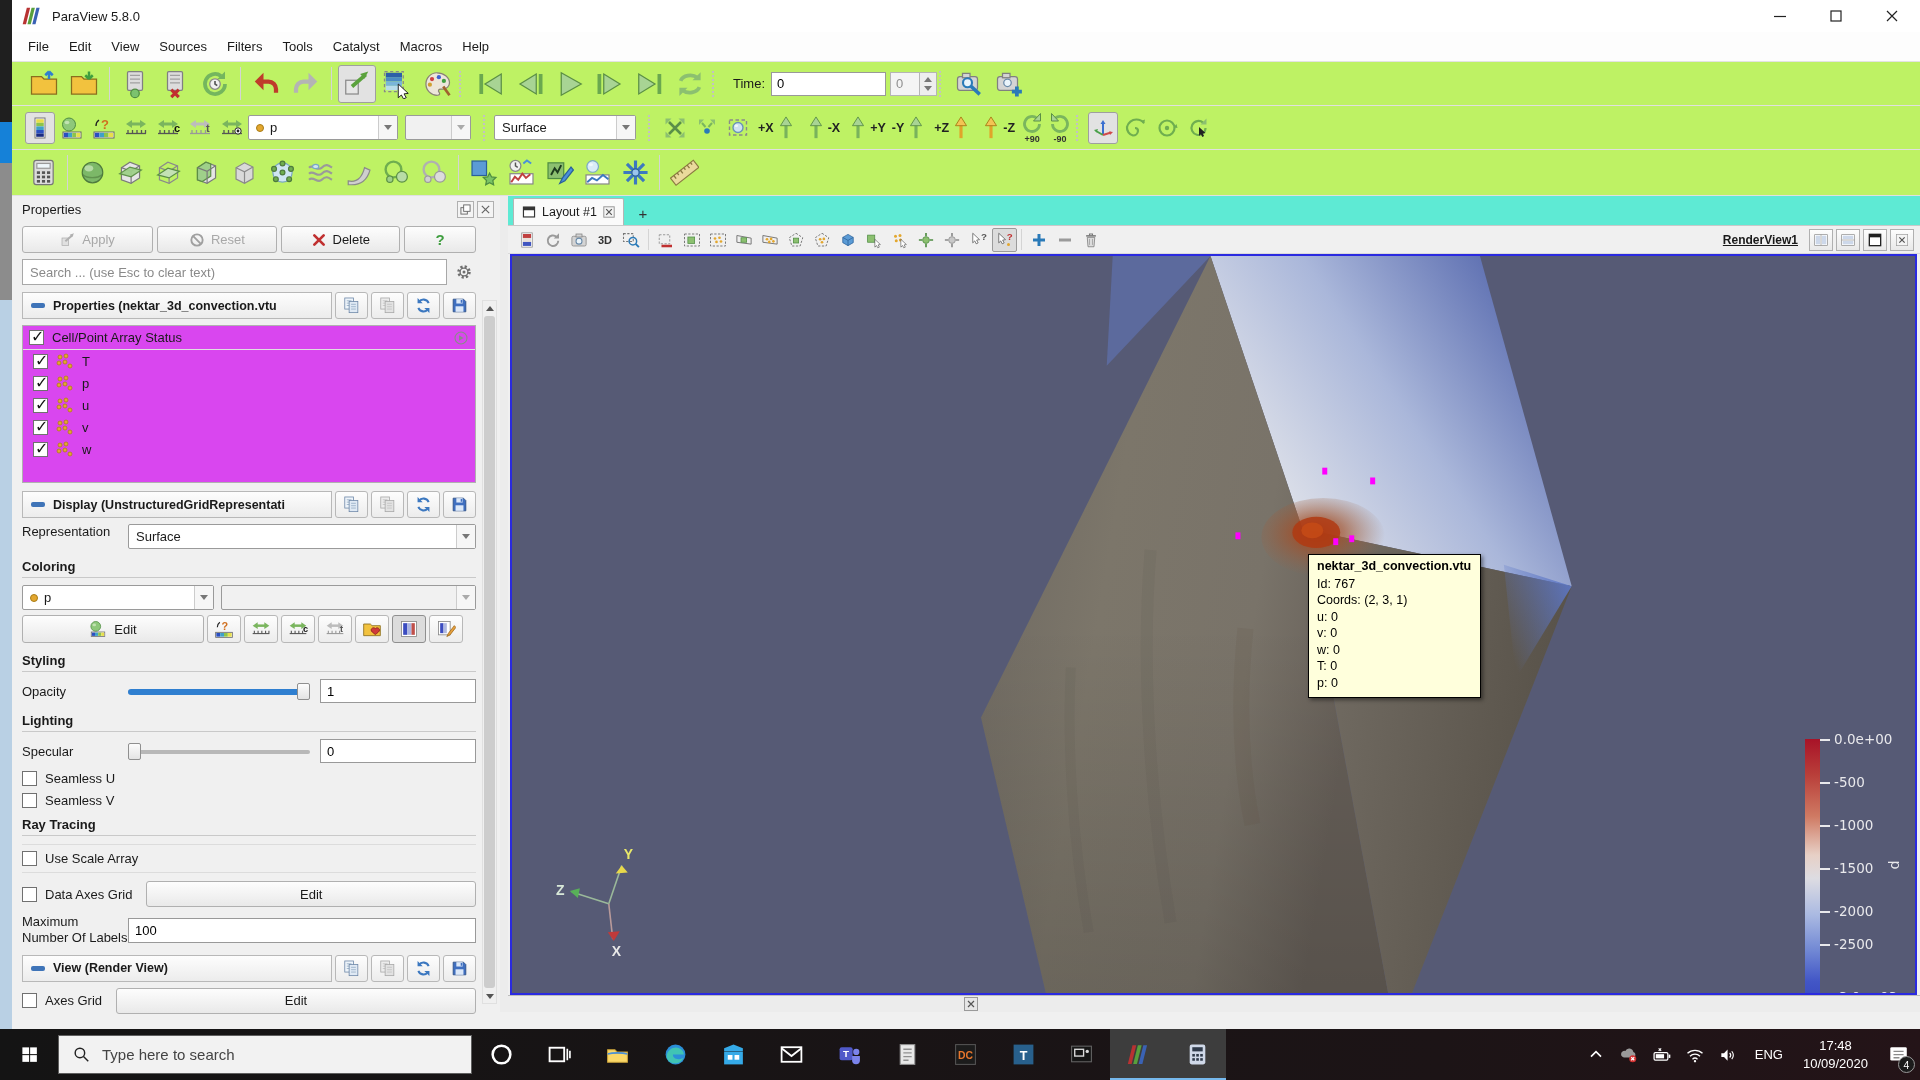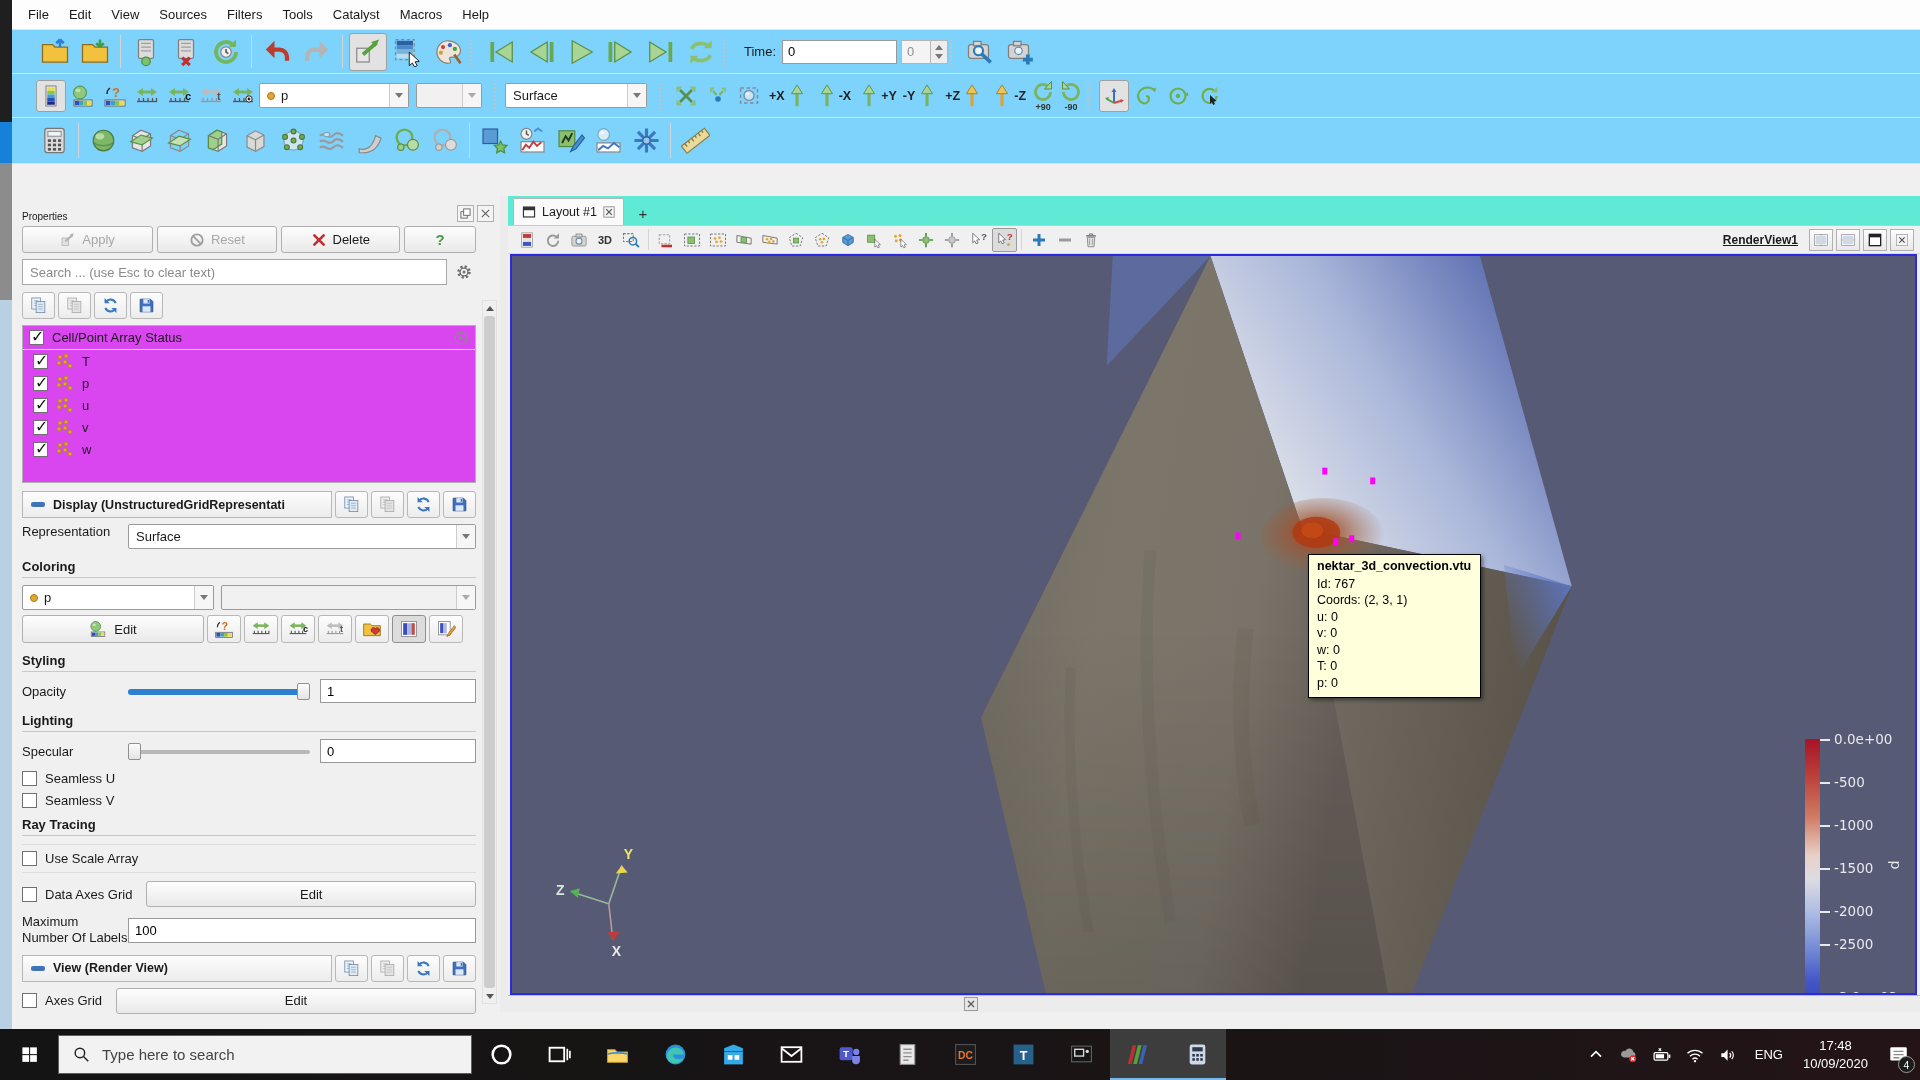--- a/index.html
+++ b/index.html
@@ -13,21 +13,21 @@
 
 #win{position:absolute;left:12px;top:0;right:0;height:1029px;background:#f0f0f0;z-index:1}
 #titlebar{height:32px;background:#fff;display:flex;align-items:center;padding-left:10px}
 #titlebar .ttl{font-size:13px;margin-left:8px}
 .wctl{margin-left:auto;display:flex;height:32px}
 .wbtn{width:56px;height:32px;display:flex;align-items:center;justify-content:center}
 .wbtn svg{width:16px;height:16px}
 #menubar{height:30px;background:#fdfdfd;border-bottom:1px solid #e3e3e3;display:flex;align-items:center;padding-left:6px}
 .mitem{padding:5px 10px;font-size:13px}
 
-.tbar{display:flex;align-items:center;background:#7dd3fc;border-bottom:1px solid #e0e0e0;padding-left:23px}
+.tbar{display:flex;align-items:center;background:#bef264;border-bottom:1px solid #e0e0e0;padding-left:12px}
 #tb1{height:44px}
 #tb2{height:44px}
 #tb3{height:46px}
 .grip{width:7px;height:26px;border-left:2px dotted #c2c2c2;margin:0 4px 0 2px}
 .sep{width:1px;align-self:stretch;background:#d4d4d4;margin:5px 5px}
 .tbtn{display:flex;align-items:center;justify-content:center;border:1px solid transparent;border-radius:3px;margin:0 1px}
 .tbtn.pressed{background:#e2e2e2;border-color:#9f9f9f}
 #tb1 .tbtn{height:38px;min-width:38px}
 #tb1 .ic{width:30px;height:30px}
 #tb2 .tbtn{height:32px;min-width:30px}
@@ -48,21 +48,21 @@
 .combo .az{margin-left:auto;width:19px;border-left:1px solid #ccc;align-self:stretch;display:flex;align-items:center;justify-content:center;background:#f6f6f6}
 .cdot{width:8px;height:8px;border-radius:50%;background:#e3a72f;border:1px solid #a87c16;margin-right:6px;flex:none}
 .axbtn{display:flex;align-items:center;font-weight:bold;font-size:12.5px;color:#222;padding:1px 2px;margin:0 1px}
 .axbtn .ic{width:15px;height:26px}
 .rotbtn{display:flex;flex-direction:column;align-items:center;line-height:1;padding:1px 2px}
 .rotbtn .ic{width:22px;height:20px}
 .rotbtn span{font-size:9px;font-weight:bold;color:#333}
 
 #main{position:absolute;top:196px;left:0;right:0;height:816px;display:flex}
 #panel{width:488px;background:#f0f0f0;position:relative;flex:none}
-#phead{height:26px;display:flex;align-items:flex-end;padding:0 6px 0 10px;font-size:10px}
+#phead{height:26px;display:flex;align-items:center;padding:0 6px 0 10px;font-size:13px}
 #phead .sp{flex:1}
 .phbtn{width:17px;height:17px;display:flex;align-items:center;justify-content:center;border:1px solid #b0b0b0;background:#f4f4f4;margin-left:3px}
 .phbtn svg{width:11px;height:11px}
 #pbody{padding:2px 24px 0 10px;position:relative}
 .btnrow{display:flex;gap:4px;margin:2px 0 6px}
 .pbtn{height:27px;border:1px solid #b0b0b0;border-radius:3px;background:linear-gradient(#fdfdfd,#e9e9e9);display:flex;align-items:center;justify-content:center;gap:6px;font-size:13px}
 .pbtn .ic{width:16px;height:16px}
 .pbtn.disabled{color:#a8a8a8}
 .pbtn.help{color:#3f9e3f;font-weight:bold;font-size:15px}
 .searchrow{display:flex;align-items:center;gap:5px;margin-bottom:7px}
@@ -167,20 +167,49 @@
 
 <div id="leftstrip">
   <div class="b1"></div>
     <div class="b2"></div>
     <div class="b3"></div>
     <div class="b4"></div>
 </div>
 
 <div id="win">
 
+  <div id="titlebar" actable="false">
+    <span class="ic" style="width:22px;height:22px">
+        <svg viewBox="0 0 24 24">
+          <g transform="skewX(-14) translate(3,0)">
+            <rect x="3" y="3" width="3.6" height="18" fill="#b83232"></rect>
+            <rect x="8.2" y="3" width="3.6" height="18" fill="#58a03c"></rect>
+            <rect x="13.4" y="3" width="3.6" height="18" fill="#3a62b4"></rect>
+          </g>
+        </svg>
+      </span>
+    <span class="ttl">ParaView 5.8.0</span>
+    <div class="wctl">
+      <span class="wbtn">
+          <svg viewBox="0 0 16 16">
+            <path d="M2 8.5h12" stroke="#222" stroke-width="1.2"></path>
+          </svg>
+        </span>
+      <span class="wbtn">
+          <svg viewBox="0 0 16 16">
+            <rect x="3" y="3" width="10" height="10" fill="none" stroke="#222" stroke-width="1.2"></rect>
+          </svg>
+        </span>
+      <span class="wbtn">
+          <svg viewBox="0 0 16 16">
+            <path d="M3 3l10 10M13 3L3 13" stroke="#222" stroke-width="1.2"></path>
+          </svg>
+        </span>
+    </div>
+  </div>
 
   <div id="menubar">
     <span class="mitem">File</span>
     <span class="mitem">Edit</span>
     <span class="mitem">View</span>
     <span class="mitem">Sources</span>
     <span class="mitem">Filters</span>
     <span class="mitem">Tools</span>
     <span class="mitem">Catalyst</span>
     <span class="mitem">Macros</span>
@@ -844,20 +873,24 @@
               <span class="ic" style="width:18px;height:18px">
                 <svg viewBox="0 0 24 24">
                   <circle cx="12" cy="12" r="6.5" fill="none" stroke="#6f6f6f" stroke-width="5" stroke-dasharray="2.6 2.5"></circle>
                   <circle cx="12" cy="12" r="5.2" fill="#f4f4f4" stroke="#6f6f6f" stroke-width="1.8"></circle>
                   <circle cx="12" cy="12" r="2" fill="#6f6f6f"></circle>
                 </svg>
               </span>
             </span>
         </div>
         <div class="sechdr">
+          <div class="secbar">
+              <span class="secdash"></span>
+              <span>Properties (nektar_3d_convection.vtu</span>
+            </div>
           <span class="mbtn">
               <span class="ic">
                 <svg viewBox="0 0 24 24">
                   <rect x="3.5" y="2.5" width="11" height="14" fill="#eef4fa" stroke="#6d87a8"></rect>
                   <path d="M6 6h6M6 9h6M6 12h6" stroke="#9ab0c8" stroke-width="1.1"></path>
                   <rect x="9" y="7" width="11" height="14" fill="#dfe9f4" stroke="#6d87a8"></rect>
                   <path d="M11.5 10.5h6M11.5 13.5h6M11.5 16.5h6" stroke="#9ab0c8" stroke-width="1.1"></path>
                 </svg>
               </span>
             </span>

